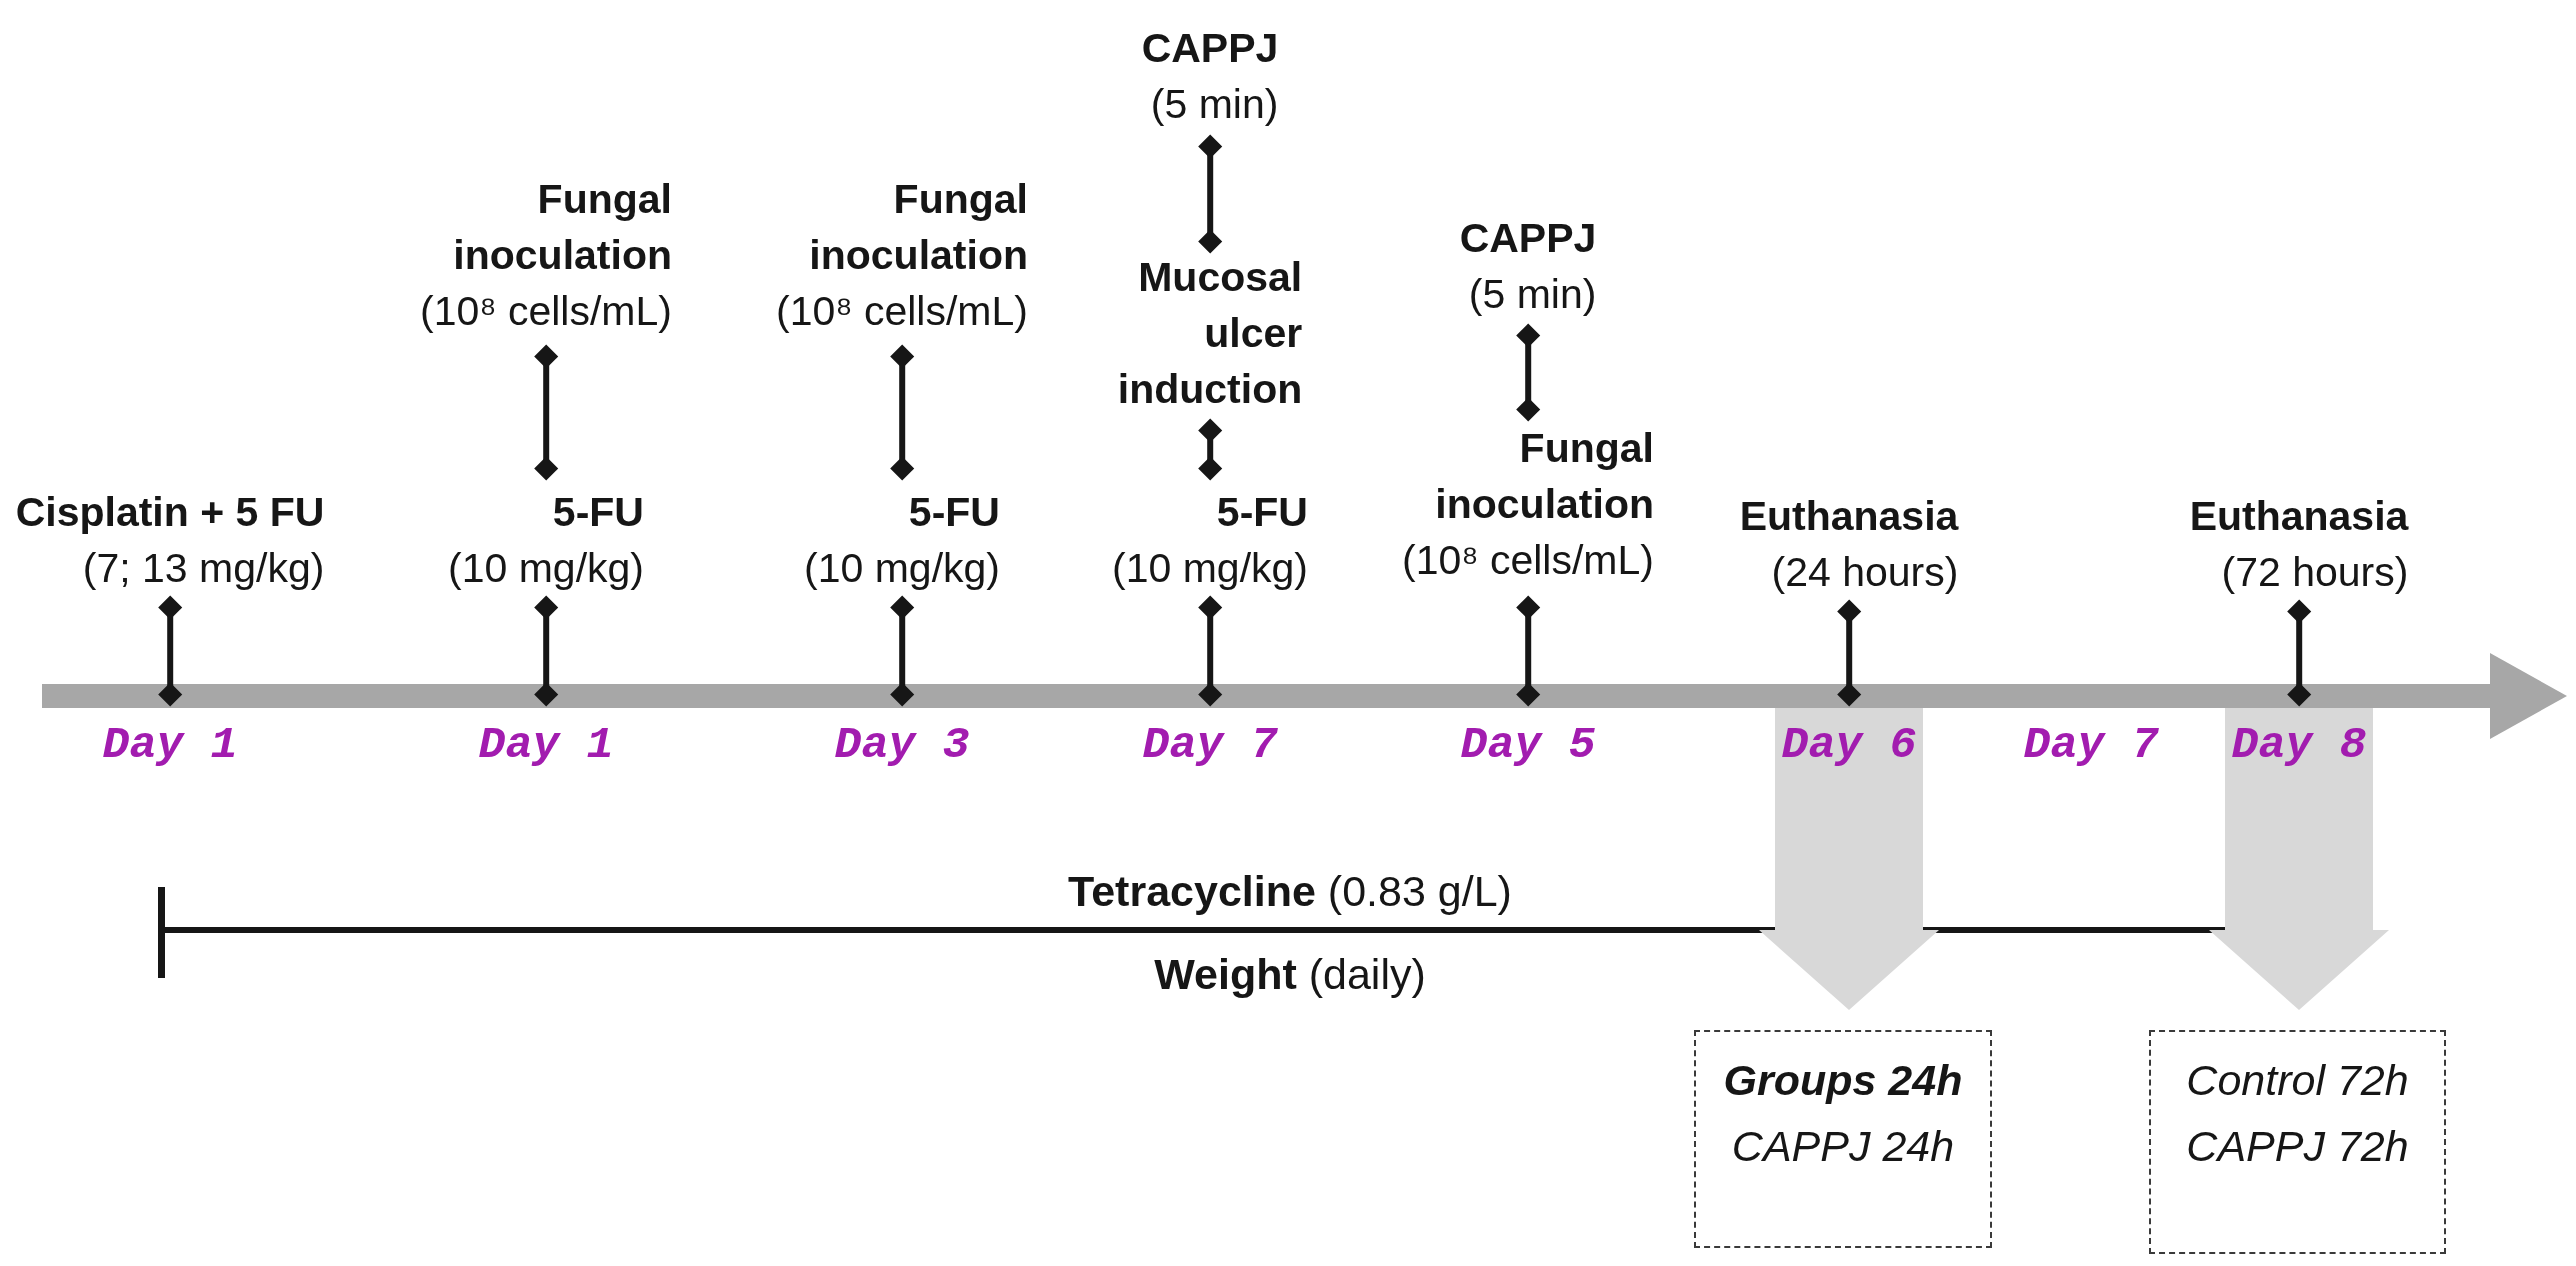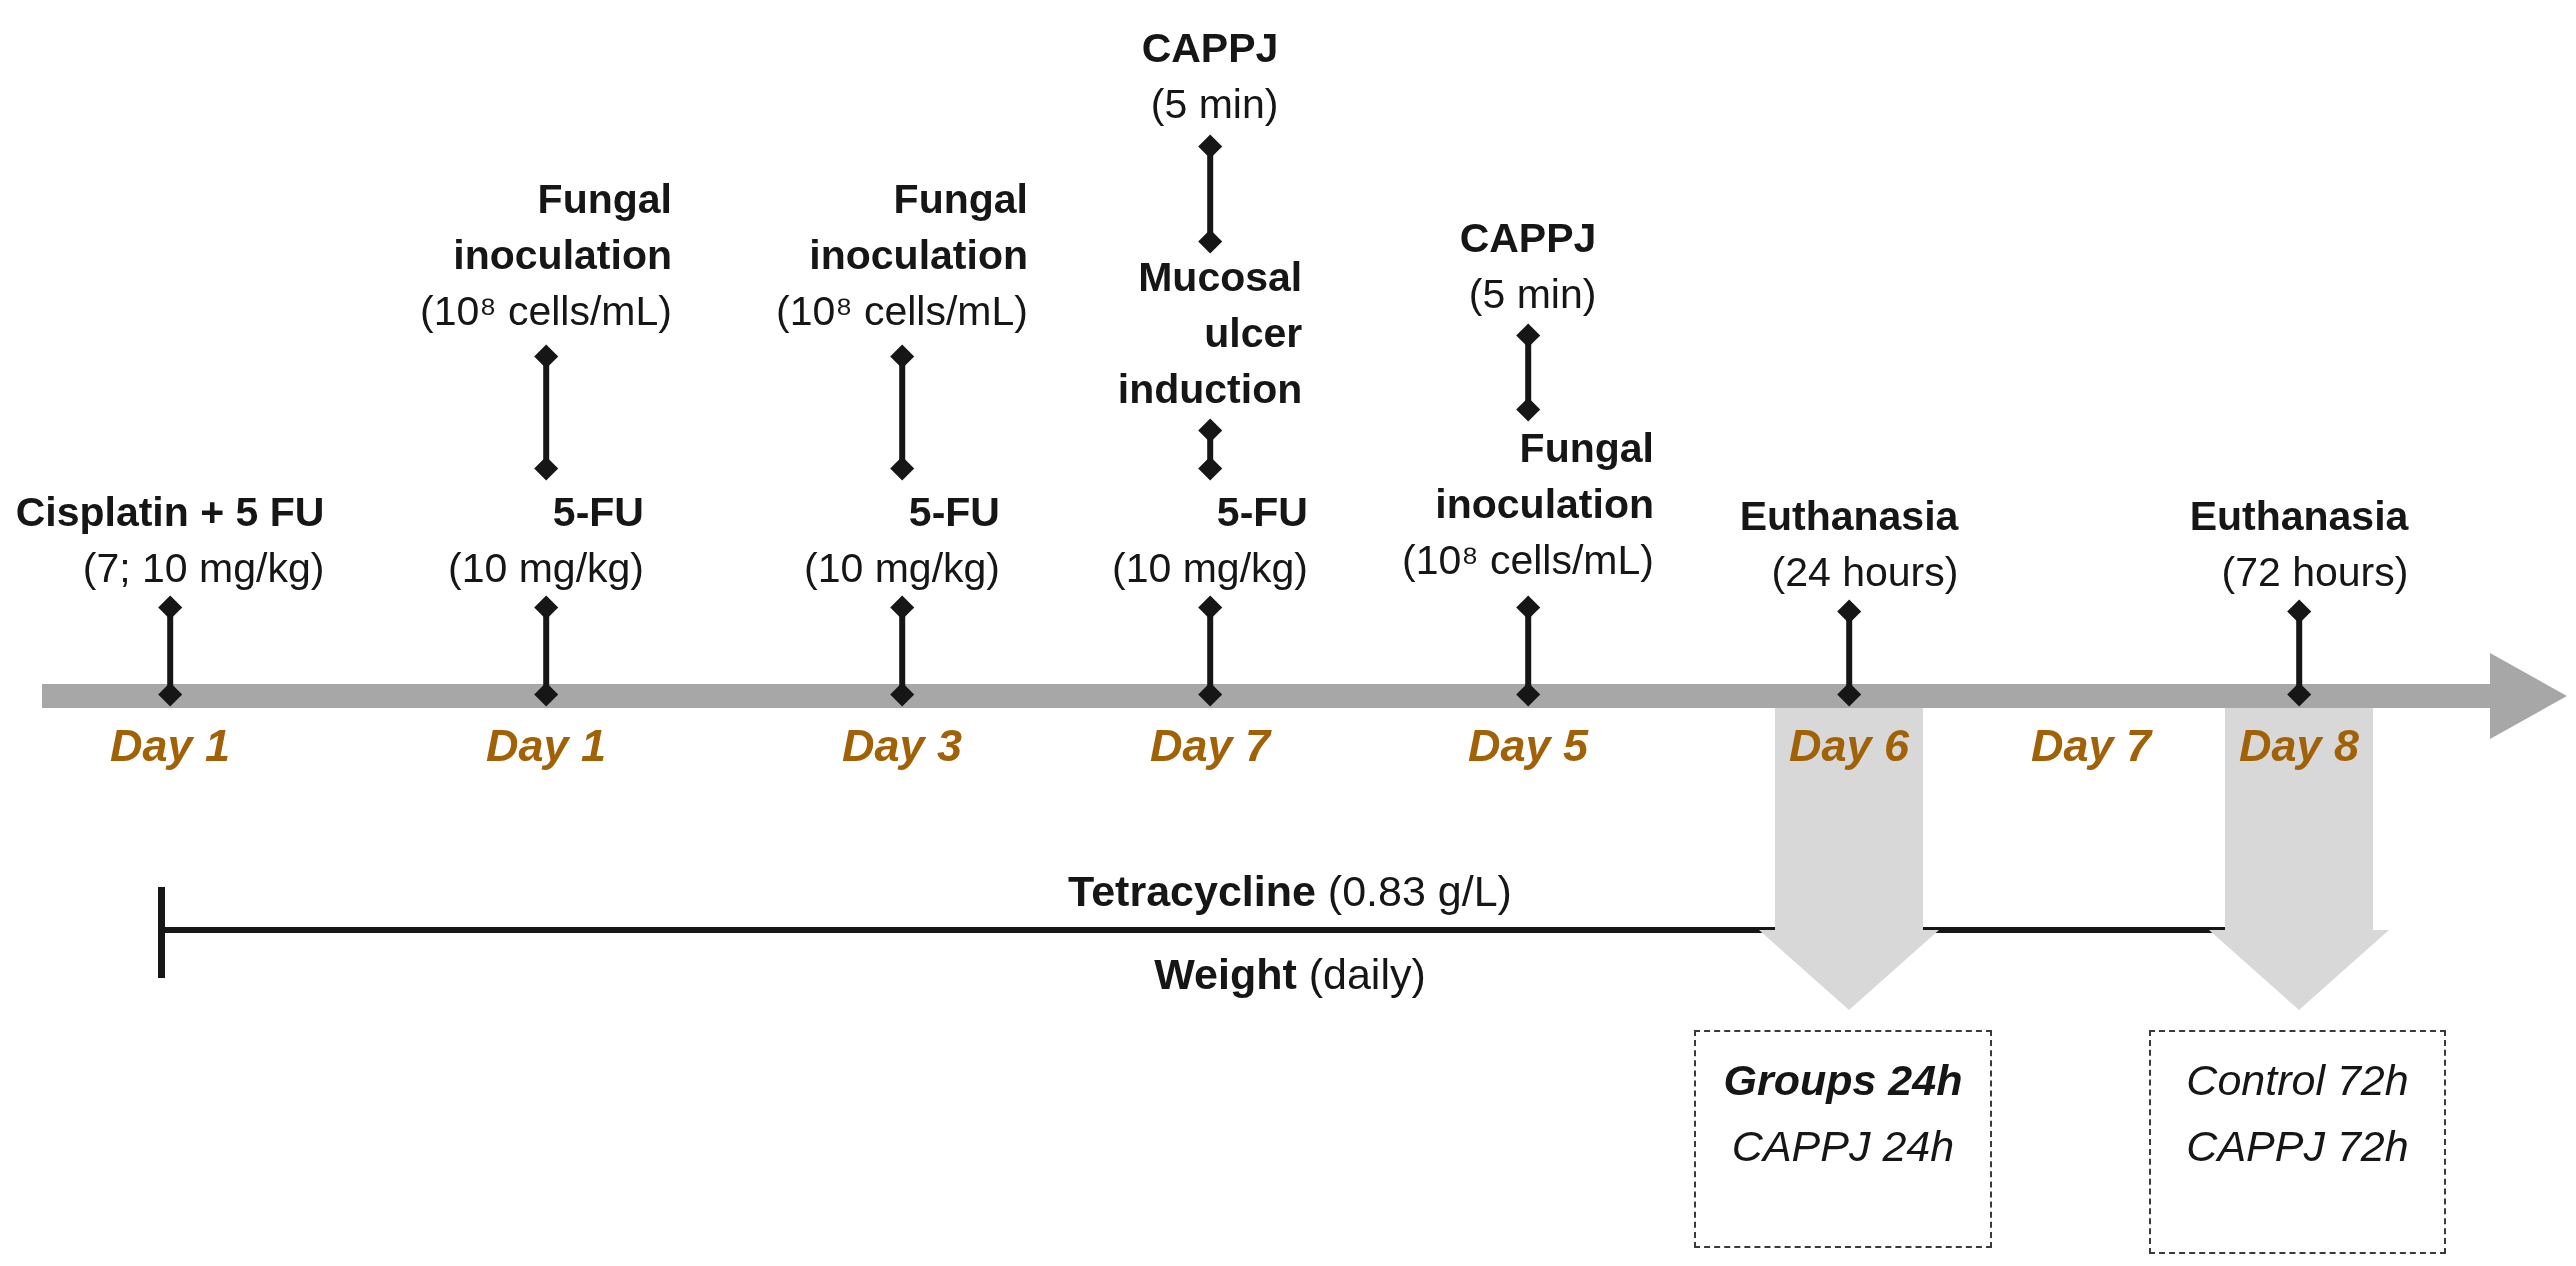--- a/index.html
+++ b/index.html
@@ -45,21 +45,22 @@
     border-top:43px solid transparent;
     border-bottom:43px solid transparent;
   }
   .day-label{
     position:absolute;
     transform:translateX(-50%);
     font-size:45px;
     font-weight:700;
     font-style:italic;
     white-space:nowrap;
-    color:#a16207;
+    color:#a21caf;
+    font-family:Liberation Mono, monospace;
   }
   .garrow-shaft{
     position:absolute;
     background:#d8d8d8;
     transform:translateX(-50%);
   }
   .garrow-head{
     position:absolute;width:0;height:0;
     transform:translateX(-50%);
     border-left:90px solid transparent;
@@ -106,21 +107,21 @@
   <div class="range-label" id="tetracycline-label" style="left: 1290px; top: 867px;"><span class="b">Tetracycline</span><span> (0.83 g/L)</span></div>
 
   <div class="range-label" id="weight-label" style="left: 1290px; top: 950px;"><span class="b">Weight</span><span> (daily)</span></div>
 
 <div class="garrow-shaft" style="left: 1849px; top: 708px; width: 148px; height: 222px;"></div>
     <div class="garrow-head" style="left: 1849px; top: 930px; border-top-width: 80px;"></div>
     <div class="garrow-shaft" style="left: 2299px; top: 708px; width: 148px; height: 222px;"></div>
     <div class="garrow-head" style="left: 2299px; top: 930px; border-top-width: 80px;"></div>
     <div class="evt" style="left: 170px; top: 484px;">
       <div class="b">Cisplatin + 5 FU</div>
-      <div>(7; 10 mg/kg)</div>
+      <div>(7; 13 mg/kg)</div>
     </div>
     <div class="conn" style="left: 170px; top: 606px; height: 90px;"></div>
     <div class="evt" style="left: 546px; top: 171px;">
       <div class="b">Fungal</div>
       <div class="b">inoculation</div>
       <div>(10⁸ cells/mL)</div>
     </div>
     <div class="conn" style="left: 546px; top: 355px; height: 115px;"></div>
     <div class="evt" style="left: 546px; top: 484px;">
       <div class="b">5-FU</div>

